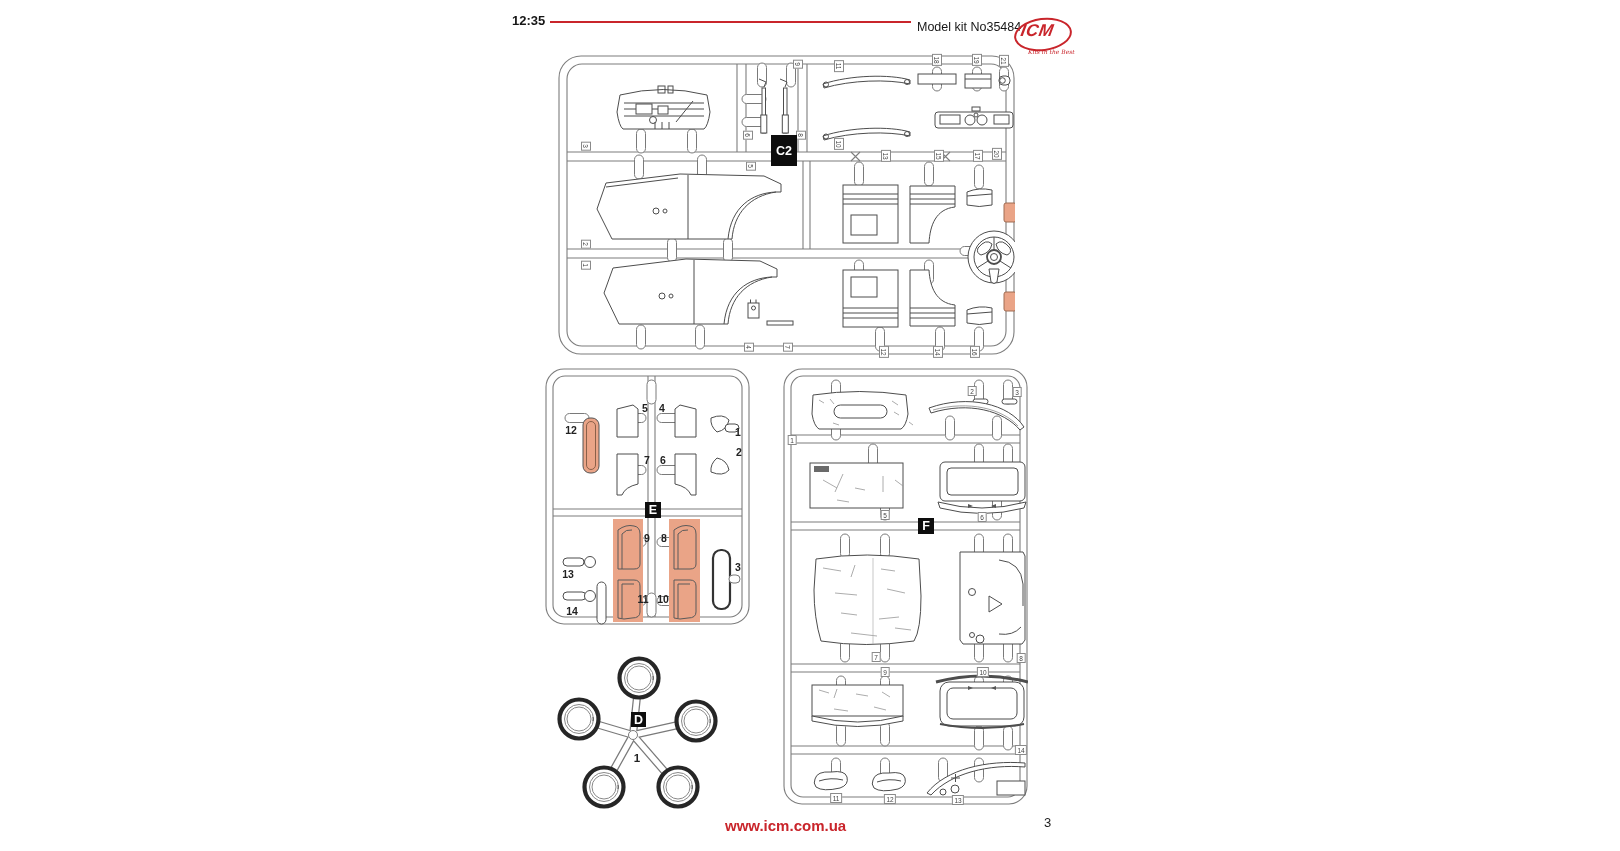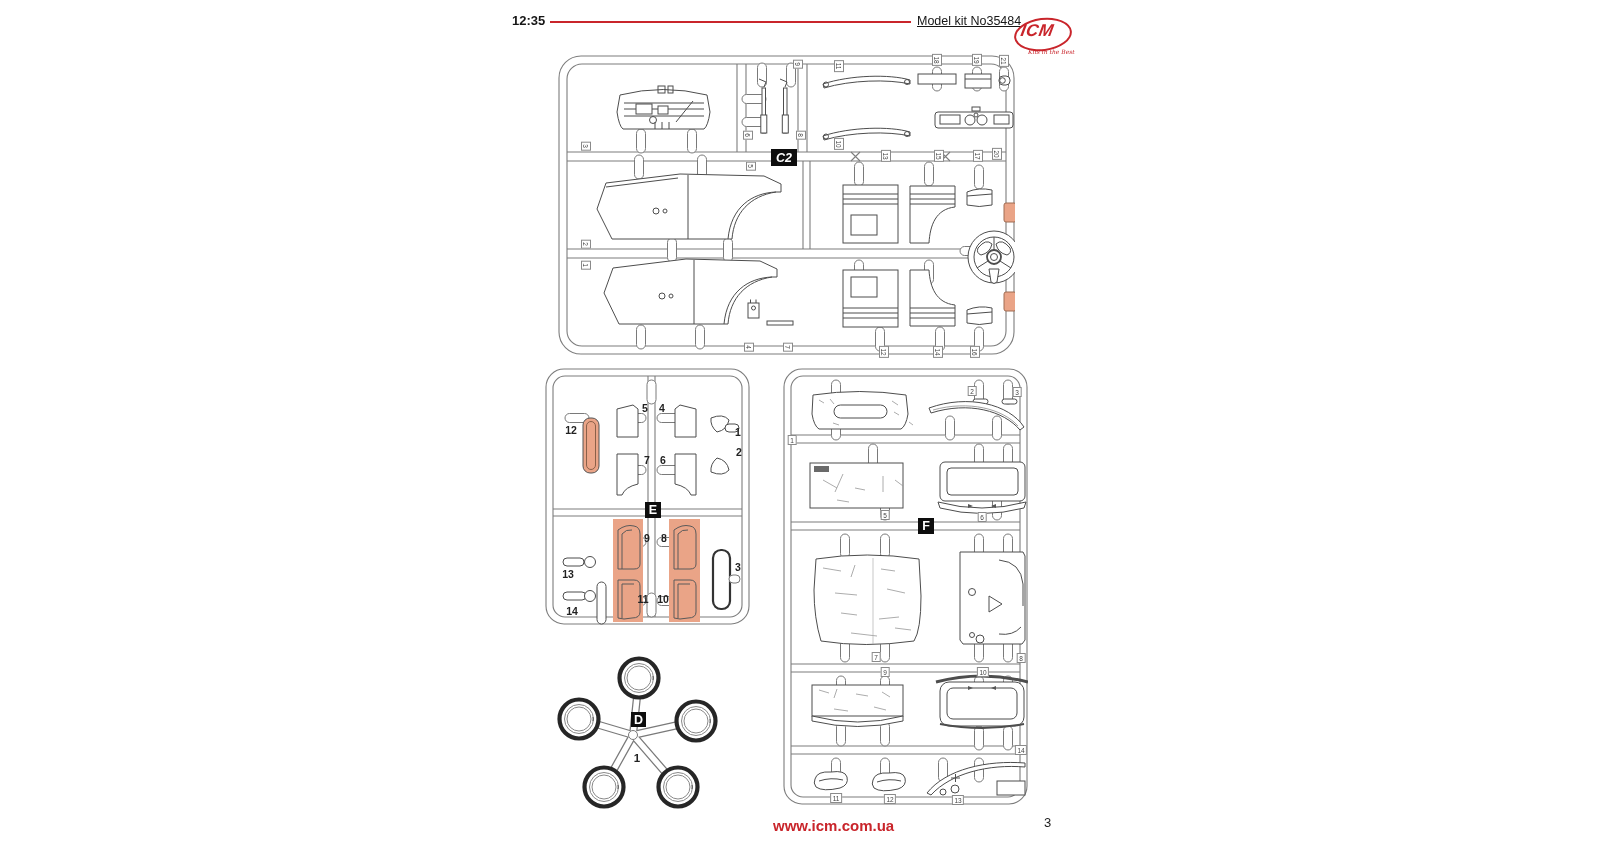--- a/index.html
+++ b/index.html
@@ -1,31 +1,31 @@
 <!DOCTYPE html>
 <html><head>
 <meta charset="utf-8">
 <style>
   html,body{margin:0;padding:0;background:#fff;}
   #page{position:relative;width:1620px;height:851px;background:#fff;overflow:hidden;
         font-family:"Liberation Sans",sans-serif;color:#1c1c1c;}
   
   .hdr-scale{position:absolute;left:512px;top:13px;font-size:13px;font-weight:bold;color:#161616;}
   .hdr-line{position:absolute;left:550px;top:21px;width:361px;height:2px;background:#c9252b;}
-  .hdr-kit{position:absolute;left:917px;top:14px;font-size:12.5px;color:#161616;text-decoration:underline;}
+  .hdr-kit{position:absolute;left:917px;top:20px;font-size:12.5px;color:#161616;}
   
   .logo{position:absolute;left:1012px;top:12px;width:62px;height:46px;}
   .logo-ellipse{position:absolute;left:2px;top:6px;width:54px;height:29px;border:2.5px solid #c9252b;
                 border-radius:50%;transform:rotate(-7deg);}
   .logo-text{position:absolute;left:9px;top:9px;font-size:17px;font-weight:bold;font-style:italic;
              color:#c9252b;letter-spacing:.5px;transform:skewX(-10deg);}
   .logo-tagline{position:absolute;left:16px;top:36px;font-size:6px;font-style:italic;color:#c9252b;
                 font-family:"DejaVu Serif",serif;white-space:nowrap;}
   
-  .ftr-site{position:absolute;left:773px;top:817px;font-size:15px;font-weight:bold;color:#c9252b;}
+  .ftr-site{position:absolute;left:725px;top:817px;font-size:15px;font-weight:bold;color:#c9252b;}
   .ftr-page{position:absolute;left:1044px;top:815px;font-size:13px;color:#222;}
   
   .sprue{position:absolute;}
   .sprue svg{position:absolute;left:0;top:0;}
   .sprue-letter{position:absolute;z-index:5;background:#0d0d0d;color:#fff;font-weight:bold;
                 display:flex;align-items:center;justify-content:center;font-size:12.5px;}
   .pn{position:absolute;z-index:4;color:#333;transform:translate(-50%,-50%);white-space:nowrap;}
   .pn.plain{font-size:10.5px;font-weight:bold;color:#222;}
   .pn.big{font-size:11.5px;}
   .pn.boxed{font-size:6.5px;line-height:7px;border:.75px solid #8a8a8a;background:#fff;
@@ -200,21 +200,21 @@
         <path d="M-16,-9 Q-8,-19 -2,-13 Q-4,-4 -13,-2 Q-18,-4 -16,-9 Z" fill="#fff"></path>
         <path d="M16,-9 Q8,-19 2,-13 Q4,-4 13,-2 Q18,-4 16,-9 Z" fill="#fff"></path>
         <path d="M-5,12 L5,12 L3,25 Q0,28 -3,25 Z" fill="#fff"></path>
       </g>
 
       <g>
         <rect x="446" y="148" width="12" height="19" rx="2" fill="#eaa487" stroke="#a06c52"></rect>
         <rect x="446" y="237" width="12" height="19" rx="2" fill="#eaa487" stroke="#a06c52"></rect>
       </g>
     </svg>
-    <div class="sprue-letter" style="left:213px;top:94px;width:26px;height:17px;font-style:italic;">C2</div>
+    <div class="sprue-letter" style="left:213px;top:80px;width:26px;height:31px;">C2</div>
   <span class="pn boxed rotated" style="left: 240px; top: 9px;">9</span>
       <span class="pn boxed rotated" style="left: 281px; top: 11px;">11</span>
       <span class="pn boxed rotated" style="left: 379px; top: 5px;">18</span>
       <span class="pn boxed rotated" style="left: 419px; top: 5px;">19</span>
       <span class="pn boxed rotated" style="left: 446px; top: 6px;">21</span>
       <span class="pn boxed rotated" style="left: 190px; top: 80px;">6</span>
       <span class="pn boxed rotated" style="left: 243px; top: 80px;">8</span>
       <span class="pn boxed rotated" style="left: 193px; top: 111px;">5</span>
       <span class="pn boxed rotated" style="left: 281px; top: 89px;">10</span>
       <span class="pn boxed rotated" style="left: 328px; top: 101px;">13</span>

